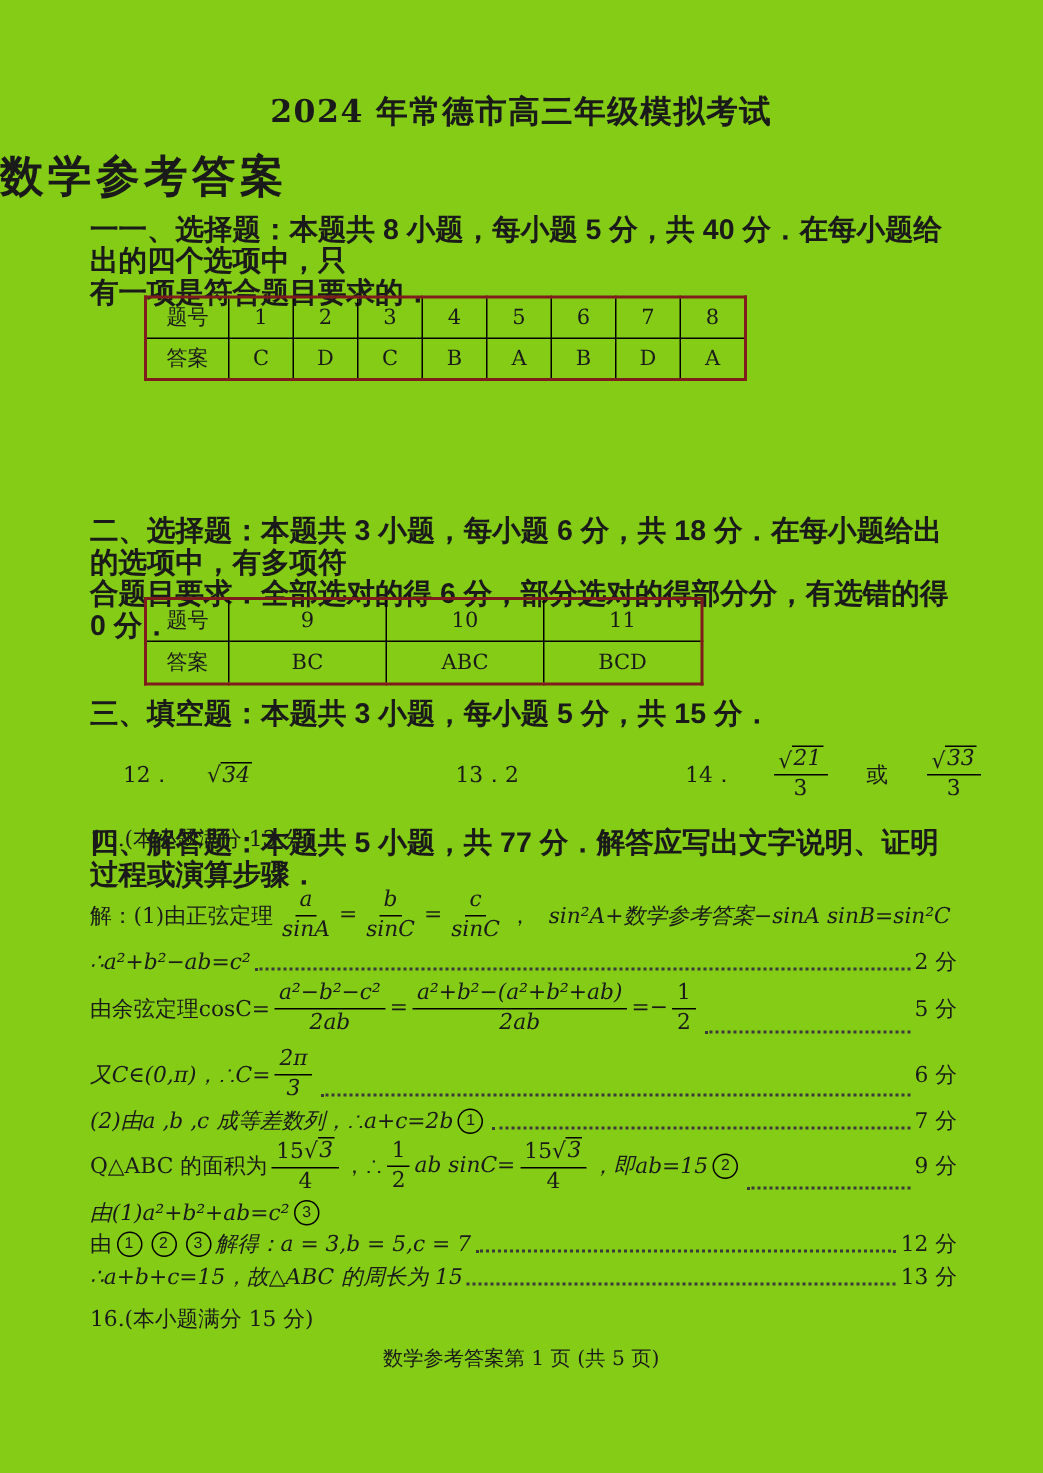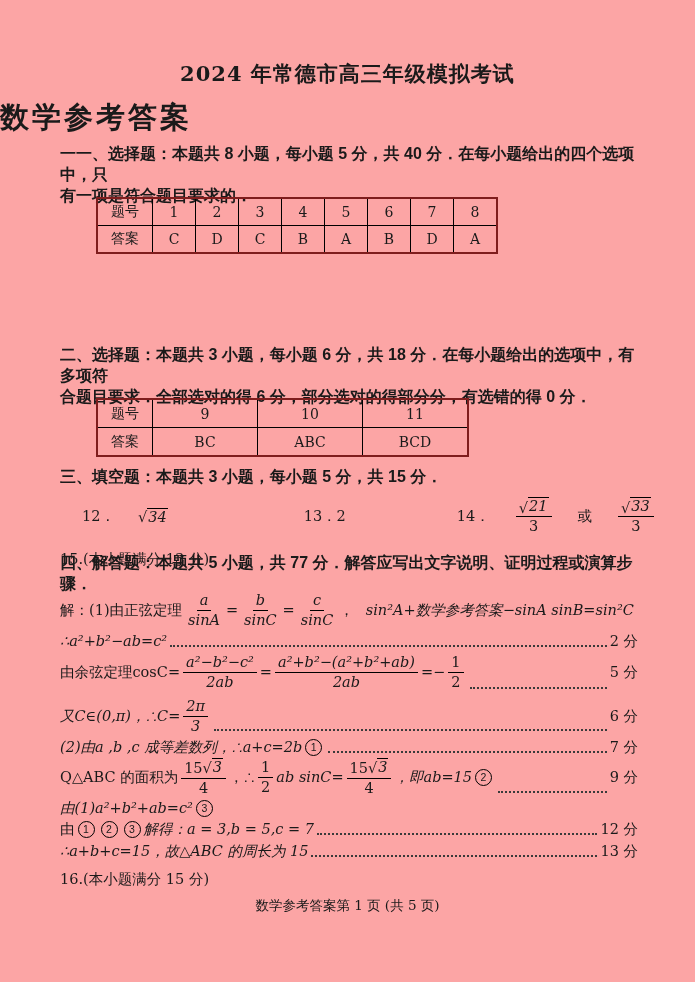--- a/index.html
+++ b/index.html
@@ -1,23 +1,23 @@
 <!DOCTYPE html>
 <html><head>
 <meta charset="utf-8">
 <style>
   html,body{margin:0;padding:0;background:#e8e8e8;}
   .page{
-    position:relative;width:695px;height:982px;background:#fca5a5;
+    position:relative;width:695px;height:982px;background:#84cc16;
     font-family:"DejaVu Serif", serif;color:#1a1a1a;overflow:hidden;
   }
   .abs{position:absolute;}
   .title1{top:60px;left:0;width:695px;text-align:center;font-size:21px;font-weight:bold;letter-spacing:1px;}
   .title2{top:98px;left:0;width:695px;text-align:left;font-size:29px;font-weight:bold;letter-spacing:3px;}
-  .head{font-family:"Liberation Sans", sans-serif;font-weight:bold;font-size:16px;line-height:21px;}
+  .head{font-family:"Liberation Sans", sans-serif;font-weight:bold;font-size:19px;line-height:21px;}
   .para{left:60px;width:580px;}
   .body-line{left:60px;width:578px;display:flex;align-items:center;font-size:14.5px;white-space:nowrap;}
   .mi{font-style:italic;}
   table.anstable{border-collapse:collapse;position:absolute;border:2px solid #7f1d1d;}
   table.anstable td{border:1px solid #000;text-align:center;font-size:14px;padding:0;}
   table.t1 td{height:26px;}
   table.t1 td.lab{width:54px;}
   table.t1 td.c{width:42px;}
   table.t2 td{height:27px;}
   table.t2 td.lab{width:54px;}

